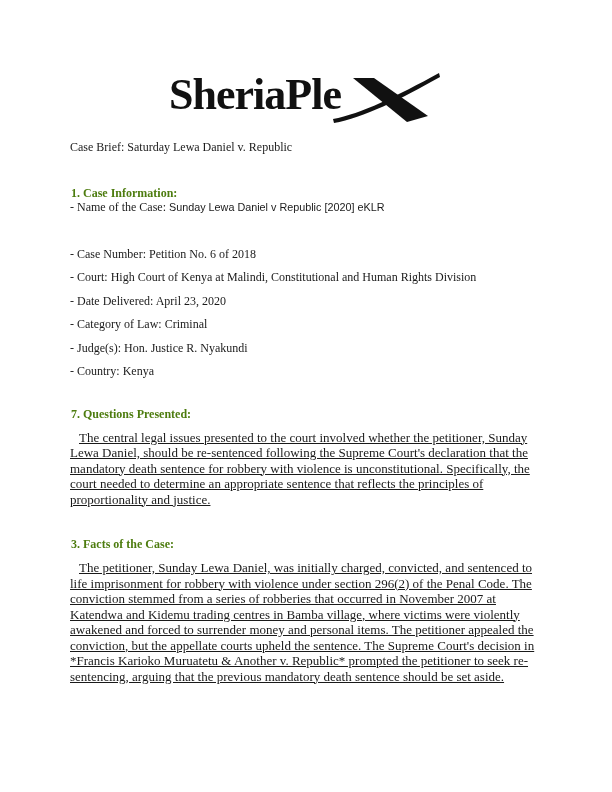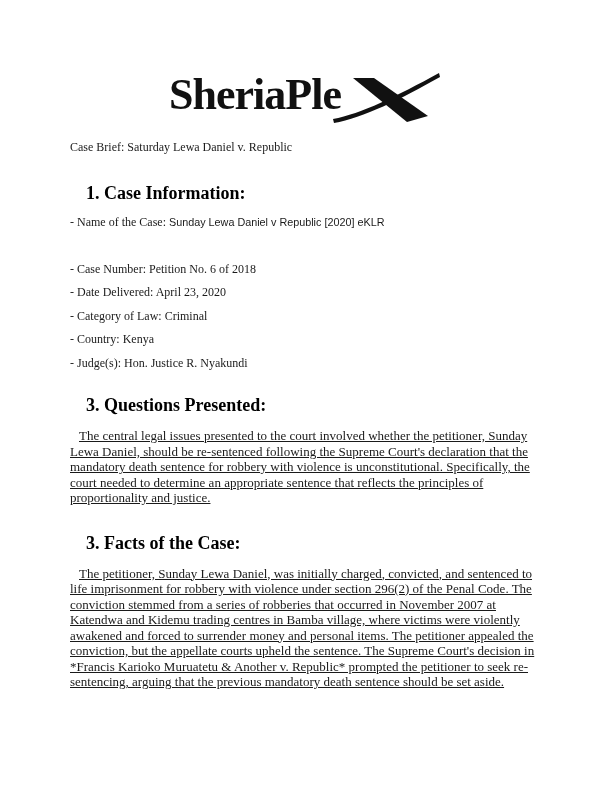--- a/index.html
+++ b/index.html
@@ -21,22 +21,22 @@
     display:inline-block;vertical-align:top;
   }
   .logo-x{
     display:inline-block;vertical-align:top;
     margin-left:-10px;margin-top:2px;
   }
   .doc-title{
     margin:16px 0 0 0;font-size:12px;line-height:14px;color:#1a1a1a;
   }
   .sec-heading{
-    font-size:18px;font-weight:bold;color:#000000;
-    margin:16px;line-height:14px;
+    font-size:12px;font-weight:bold;color:#4d7c0f;
+    margin:1px;line-height:14px;
   }
   .mt-sec1{margin-top:32px;}
   .mt-sec2{margin-top:29px;}
   .mt-sec3{margin-top:30px;}
   .mt-sec4{margin-top:29px;}
   .items{}
   .list-item{
     margin:0 0 11px 0;font-size:12px;line-height:12.5px;color:#1a1a1a;
   }
   .list-item.gap-after{margin-bottom:34px;}
@@ -60,26 +60,27 @@
       <polygon points="22,6 43,6 97,44 76,50" fill="#111111"></polygon>
     </svg>
   </div>
 
   <p class="doc-title">Case Brief: Saturday Lewa Daniel v. Republic</p>
 
   <h2 class="sec-heading mt-sec1">1. Case Information:</h2>
   <div class="items">
     <p class="list-item gap-after"><span>- Name of the Case:</span> <span class="sans-value">Sunday Lewa Daniel v Republic [2020] eKLR</span></p>
     <p class="list-item">- Case Number: Petition No. 6 of 2018</p>
+    <p class="list-item">- Court: High Court of Kenya at Malindi, Constitutional and Human Rights Division</p>
     <p class="list-item">- Date Delivered: April 23, 2020</p>
     <p class="list-item">- Category of Law: Criminal</p>
+    <p class="list-item">- Judge(s): Hon. Justice R. Nyakundi</p>
     <p class="list-item">- Country: Kenya</p>
-    <p class="list-item">- Judge(s): Hon. Justice R. Nyakundi</p>
   </div>
 
-  <h2 class="sec-heading mt-sec2">3. Questions Presented:</h2>
+  <h2 class="sec-heading mt-sec2">7. Questions Presented:</h2>
   <p class="para">The central legal issues presented to the court involved whether the petitioner, Sunday Lewa Daniel, should be re-sentenced following the Supreme Court's declaration that the mandatory death sentence for robbery with violence is unconstitutional. Specifically, the court needed to determine an appropriate sentence that reflects the principles of proportionality and justice.</p>
 
   <h2 class="sec-heading mt-sec3">3. Facts of the Case:</h2>
   <p class="para">The petitioner, Sunday Lewa Daniel, was initially charged, convicted, and sentenced to life imprisonment for robbery with violence under section 296(2) of the Penal Code. The conviction stemmed from a series of robberies that occurred in November 2007 at Katendwa and Kidemu trading centres in Bamba village, where victims were violently awakened and forced to surrender money and personal items. The petitioner appealed the conviction, but the appellate courts upheld the sentence. The Supreme Court's decision in *Francis Karioko Muruatetu &amp; Another v. Republic* prompted the petitioner to seek re-sentencing, arguing that the previous mandatory death sentence should be set aside.</p>
 
 
 </div>
 
 </body></html>

